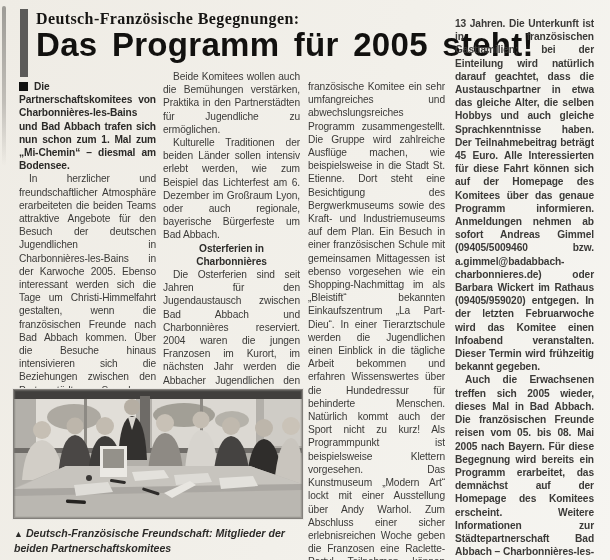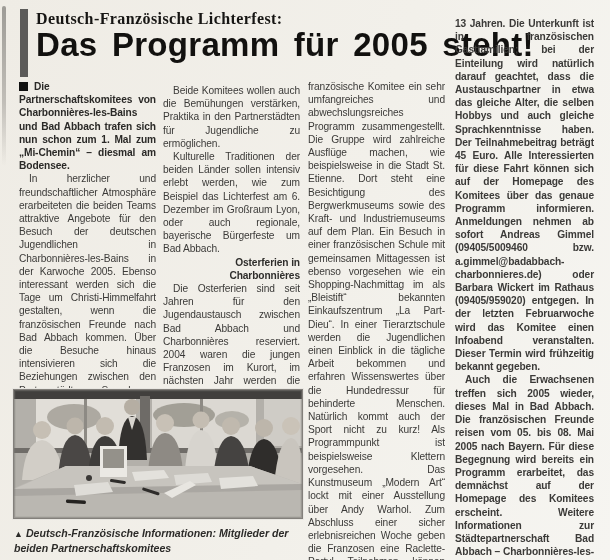--- a/index.html
+++ b/index.html
@@ -34,29 +34,29 @@
     letter-spacing:.3px;word-spacing:5px;margin:1px 0 0 0;
   }
   .col{
     position:absolute;width:137px;
     font-size:10.2px;line-height:13.2px;letter-spacing:-0.1px;
     color:#3b3a38;text-align:justify;
   }
   .col p{margin:0;}
   .col p.indent{text-indent:10px;}
   .col1{left:19px;top:80px;}
-  .col2{left:163px;top:84px;}
+  .col2{left:163px;top:70px;}
   .col3{left:308px;top:80px;}
   .col4{left:455px;top:17px;width:139px;font-weight:bold;}
   .lead{font-weight:bold;color:#2a2927;}
   .bullet{
     display:inline-block;width:9px;height:9px;background:#111;
     margin-right:6px;vertical-align:-1px;
   }
-  .subhead{font-weight:bold;text-align:right;color:#2e2d2b;}
+  .subhead{font-weight:bold;text-align:center;color:#2e2d2b;}
   .photo-frame{
     position:absolute;left:13px;top:389px;width:288px;height:128px;
     margin:0;border:1px solid #83807b;background:#b3b0aa;
     box-shadow:0 0 0 1px #e9e7e2;
   }
   .photo-frame svg{display:block;}
   .caption{
     position:absolute;left:14px;top:526px;width:278px;
     font-size:10.6px;line-height:14px;font-weight:bold;font-style:italic;
     color:#2c2b29;
@@ -65,21 +65,21 @@
 </style>
 </head>
 <body>
 
 <div class="page">
 
   <div class="fold-shadow"></div>
   <div class="accent-bar"></div>
 
   <header class="masthead">
-    <div class="kicker">Deutsch-Französische Lichterfest:</div>
+    <div class="kicker">Deutsch-Französische Begegnungen:</div>
     <h1 class="headline">Das Programm für 2005 steht!</h1>
   </header>
 
   <div class="col col1">
     <p class="lead"><span class="bullet"></span><span>Die Partnerschaftskomitees von Charbonnières-les-Bains und Bad Abbach trafen sich nun schon zum 1. Mal zum „Mi-Chemin“ – diesmal am Bodensee.</span></p>
     <p class="indent">In herzlicher und freundschaftlicher Atmosphäre erarbeiteten die beiden Teams attraktive Angebote für den Besuch der deutschen Jugendlichen in Charbonnières-les-Bains in der Karwoche 2005. Ebenso interessant werden sich die Tage um Christi-Himmelfahrt gestalten, wenn die französischen Freunde nach Bad Abbach kommen. Über die Besuche hinaus intensivieren sich die Beziehungen zwischen den Partnerstädten. So lernen inzwischen die Grundschüler in Charbonnières-les-Bains auf spielerische Weise die deutsche Sprache und freuen sich schon auf intensive Kontakte mit Grundschülern in Bad Abbach.</p>
   </div>
 
   <div class="col col2">
     <p class="indent">Beide Komitees wollen auch die Bemühungen verstärken, Praktika in den Partnerstädten für Jugendliche zu ermöglichen.</p>
@@ -152,16 +152,16 @@
       <rect x="96" y="90" width="16" height="3" rx="1.5" fill="#2e2c2a" transform="rotate(8 104 91)"></rect>
       <rect x="128" y="100" width="18" height="3" rx="1.5" fill="#2e2c2a" transform="rotate(18 137 101)"></rect>
       <rect x="52" y="110" width="20" height="3.5" rx="1.5" fill="#242220" transform="rotate(4 62 111)"></rect>
       <circle cx="75" cy="88" r="3" fill="#3a3836"></circle>
 
       <rect x="0.5" y="0.5" width="287" height="127" fill="none" stroke="#7a7874" stroke-width="1.5" opacity="0.5"></rect>
     </svg>
   </figure>
 
   <div class="caption">
-    <span class="arrow">▲</span><span>Deutsch-Französische Informationen: Mitglieder der beiden Partnerschaftskomitees</span>
+    <span class="arrow">▲</span><span>Deutsch-Französische Freundschaft: Mitglieder der beiden Partnerschaftskomitees</span>
   </div>
 
 </div>
 
 </body></html>

